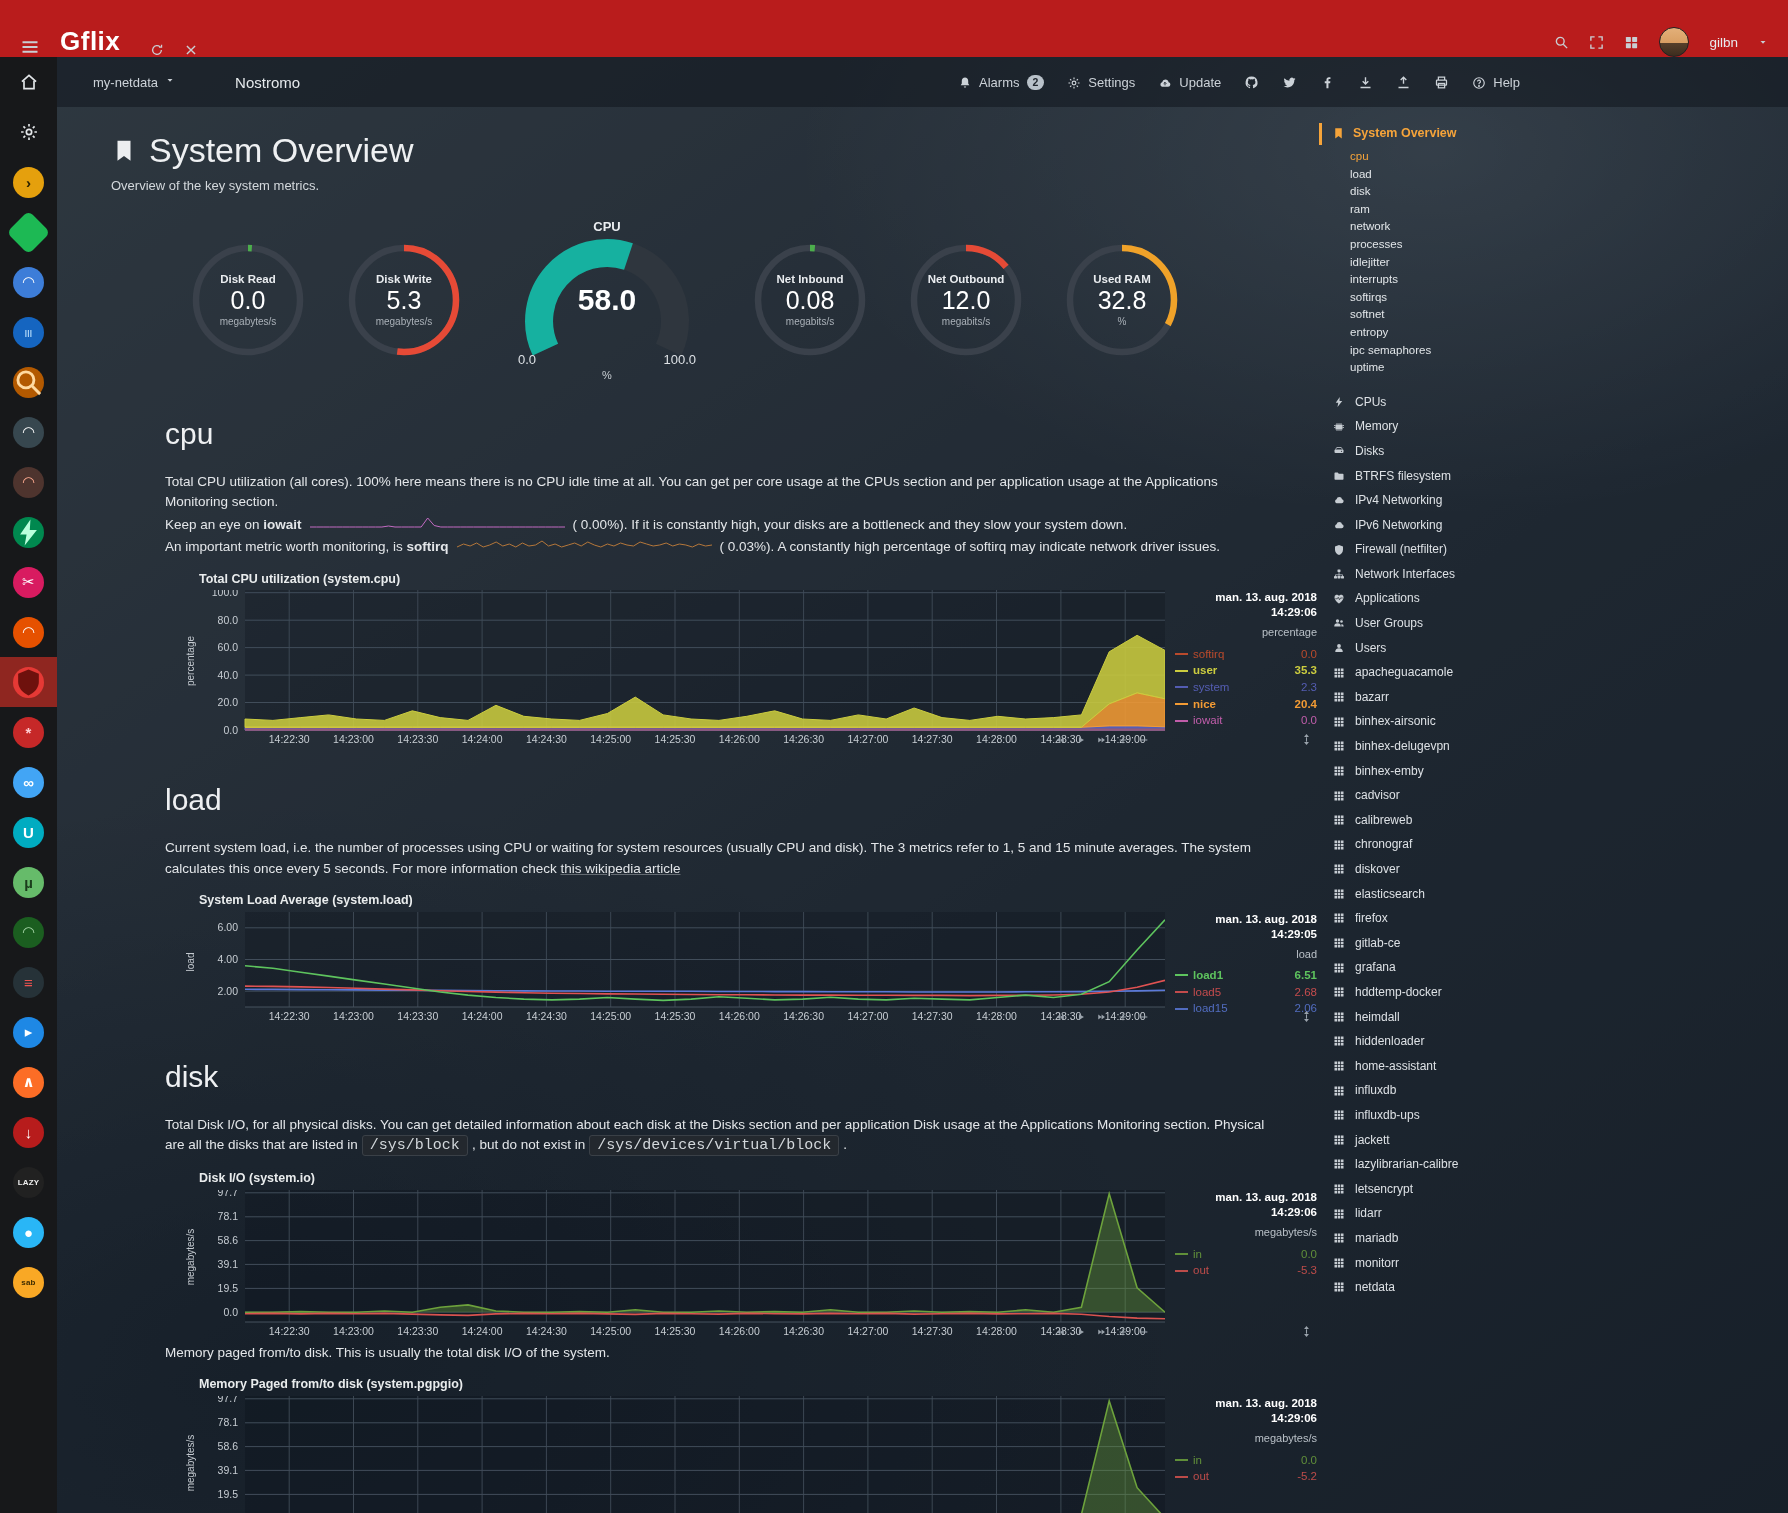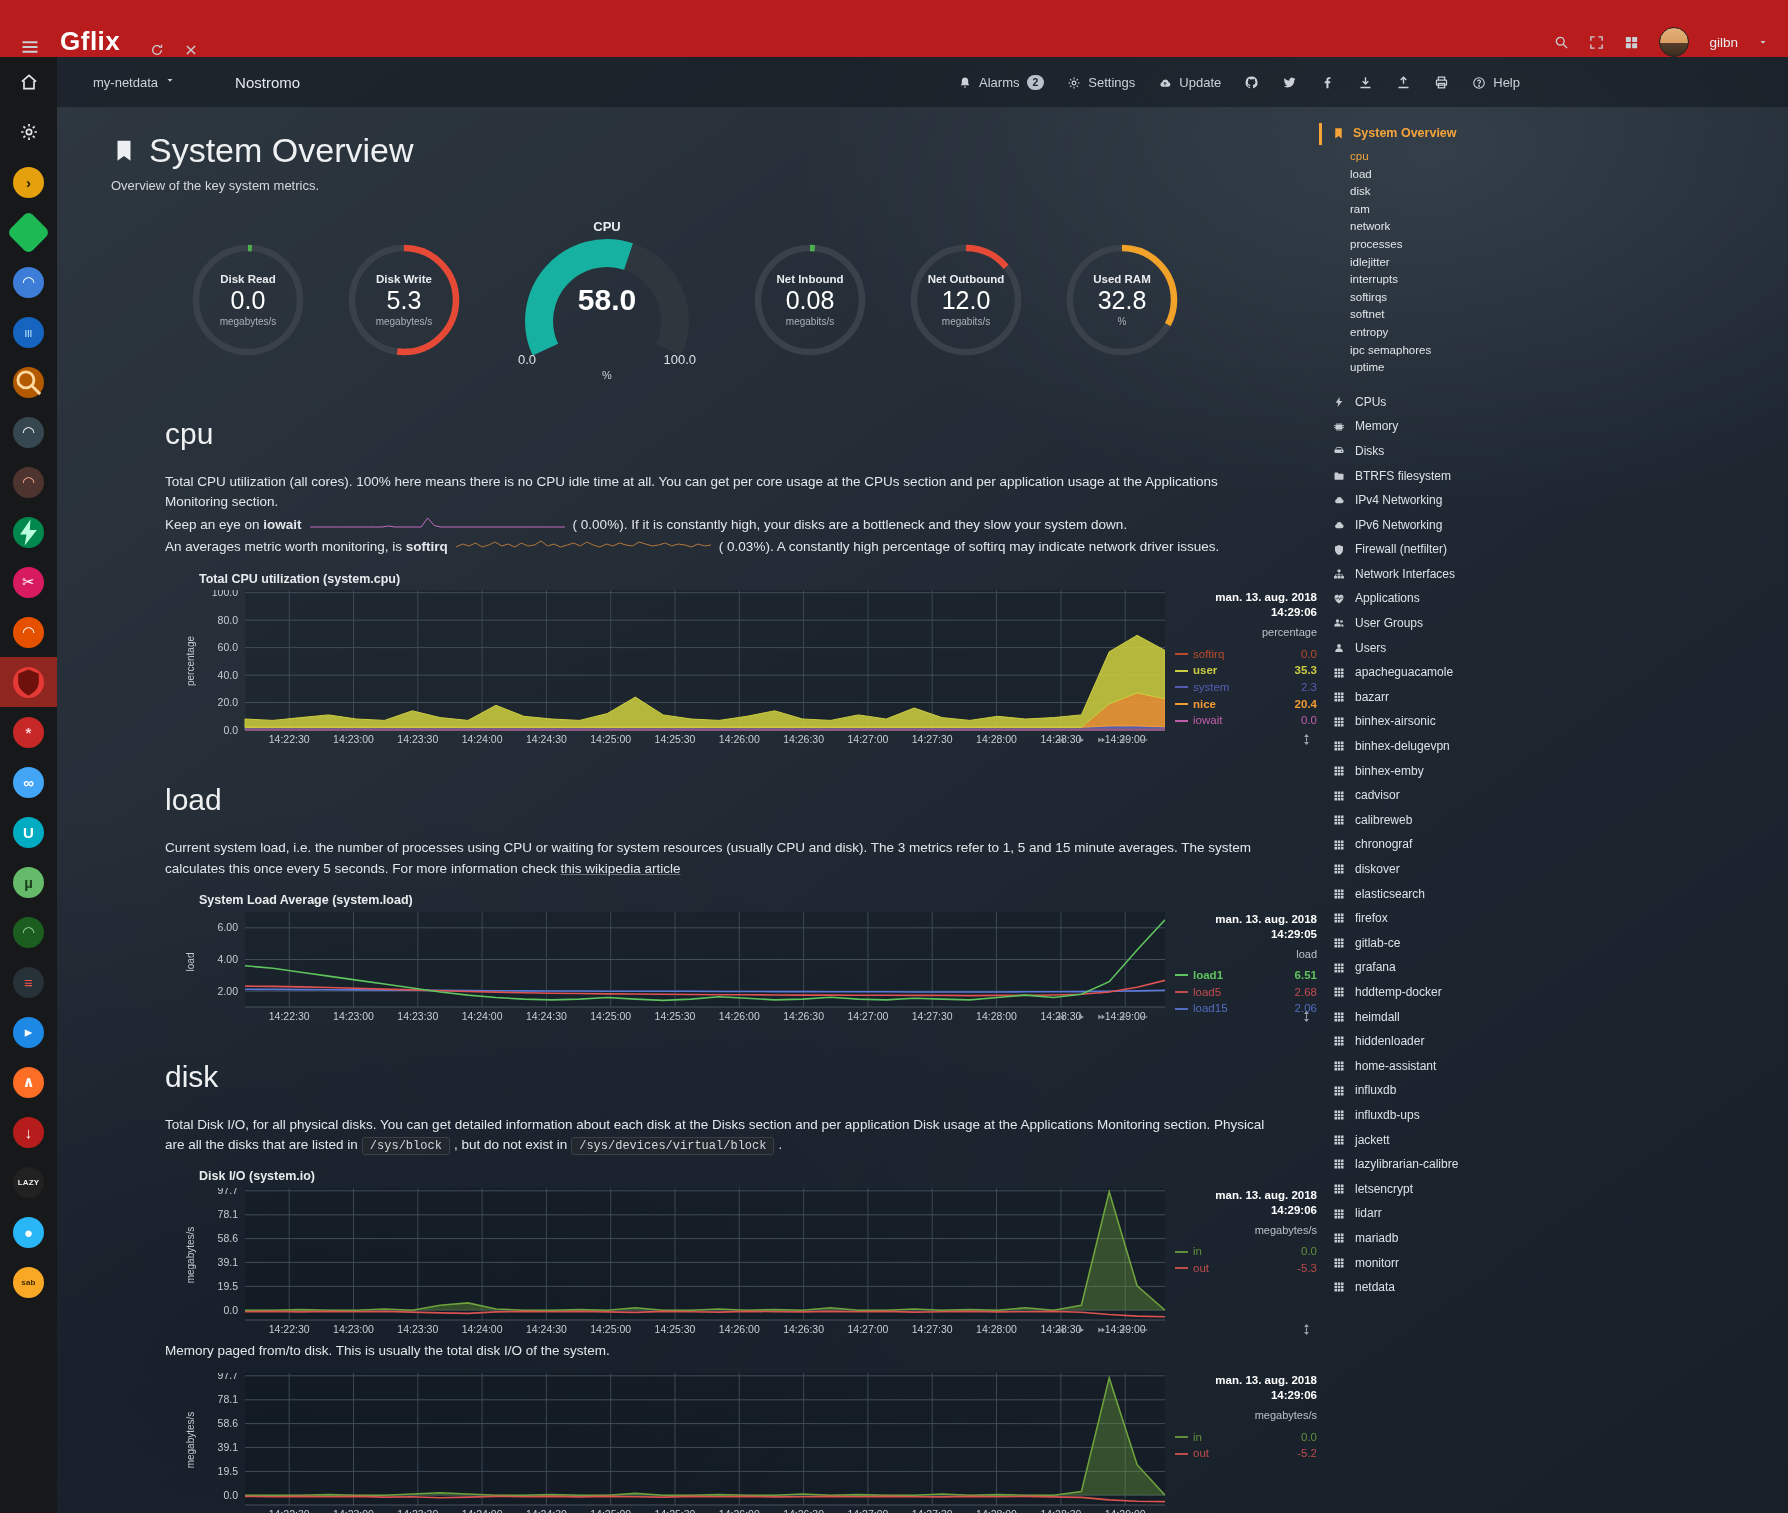--- a/index.html
+++ b/index.html
@@ -67,21 +67,21 @@
   .gauge.big svg{display:block}
   .gauge.big .g-value{position:absolute;left:0;right:0;top:64px;font-size:30px;font-weight:bold}
   .g-minmax{display:flex;justify-content:space-between;width:178px;margin:-16px auto 0;font-size:13px;color:#dde1e5}
   .g-unit2{font-size:11px;color:#c8cdd2;margin-top:2px}
 
   
   .section{padding-left:54px;font-size:13.5px;line-height:1.5;color:#e3e6e9}
   .section h2{font-size:30px;font-weight:400;color:#eef0f2;margin:30px 0 16px}
   .section p{margin:2px 0;max-width:1108px}
   .spark{display:inline-block;vertical-align:middle;margin:0 8px}
-  .code{font-family:"Liberation Mono","DejaVu Sans Mono",monospace;font-size:12px;background:#23282e;
+  .code{font-family:"Liberation Mono","DejaVu Sans Mono",monospace;font-size:15px;background:#23282e;
     border:1px solid #3a4047;border-radius:3px;padding:1px 7px;color:#d3d8dc;margin:0 4px}
   .wiki-link{cursor:pointer;text-decoration:underline;text-decoration-color:rgba(225,229,232,.35)}
 
   
   .chart-block{position:relative;margin:12px 16px 4px;width:1136px}
   .chart-title{font-size:12.5px;font-weight:bold;color:#e9eced;padding-left:18px;margin-bottom:2px}
   .chart-row{display:flex;align-items:flex-start}
   .chart-ylabel{width:18px;position:relative;align-self:stretch}
   .chart-ylabel span{position:absolute;top:45%;left:50%;transform:translate(-50%,-50%) rotate(-90deg);
     font-size:10px;color:#c4cad0;white-space:nowrap}
@@ -462,21 +462,21 @@
 
         <div class="section">
           <h2>cpu</h2>
           <p><span>Total CPU utilization (all cores). 100% here means there is no CPU idle time at all. You can get per core usage at the CPUs section and per application usage at the Applications Monitoring section.</span></p>
           <p>
             <span>Keep an eye on </span><b>iowait</b><span class="spark"><svg width="255" height="14">
                   <polyline points="0.0,12.0 6.5,12.0 13.1,12.0 19.6,12.0 26.2,12.0 32.7,12.0 39.2,12.0 45.8,12.0 52.3,12.0 58.8,12.0 65.4,12.0 71.9,12.0 78.5,11.0 85.0,12.0 91.5,12.0 98.1,12.0 104.6,12.0 111.2,12.0 117.7,3.0 124.2,10.5 130.8,12.0 137.3,12.0 143.8,12.0 150.4,12.0 156.9,12.0 163.5,12.0 170.0,12.0 176.5,12.0 183.1,12.0 189.6,12.0 196.2,12.0 202.7,12.0 209.2,12.0 215.8,12.0 222.3,12.0 228.8,12.0 235.4,12.0 241.9,12.0 248.5,12.0 255.0,12.0 " fill="none" stroke="#c36bc3" stroke-width="1"></polyline>
                 </svg></span><span>( 0.00%).</span><span> If it is constantly high, your disks are a bottleneck and they slow your system down.</span>
           </p>
           <p>
-            <span>An averages metric worth monitoring, is </span><b>softirq</b><span class="spark"><svg width="255" height="14">
+            <span>An important metric worth monitoring, is </span><b>softirq</b><span class="spark"><svg width="255" height="14">
                   <polyline points="0.0,10.0 6.5,7.0 13.1,9.0 19.6,6.0 26.2,10.0 32.7,8.0 39.2,5.0 45.8,9.0 52.3,7.0 58.8,10.0 65.4,6.0 71.9,9.0 78.5,8.0 85.0,4.0 91.5,9.0 98.1,7.0 104.6,10.0 111.2,8.0 117.7,6.0 124.2,9.0 130.8,5.0 137.3,8.0 143.8,10.0 150.4,7.0 156.9,9.0 163.5,6.0 170.0,8.0 176.5,9.0 183.1,5.0 189.6,7.0 196.2,9.0 202.7,8.0 209.2,6.0 215.8,9.0 222.3,7.0 228.8,8.0 235.4,10.0 241.9,7.0 248.5,9.0 255.0,8.0 " fill="none" stroke="#b5773a" stroke-width="1"></polyline>
                 </svg></span><span>( 0.03%).</span><span> A constantly high percentage of softirq may indicate network driver issues.</span>
           </p>
           <div class="chart-block">
               <div class="chart-title">Total CPU utilization (system.cpu)</div>
               <div class="chart-row">
                 <div class="chart-ylabel">
                   <span>percentage</span>
                 </div>
                 <svg width="966" height="157" viewBox="0 0 966 157">
@@ -807,20 +807,21 @@
               </div>
               <span class="chart-resize icon">
                 <svg viewBox="0 0 24 24" fill="currentColor">
                   <path d="M12 2l4.5 5.5h-9zM12 22l4.5-5.5h-9z"></path>
                   <path d="M11 8h2v8h-2z"></path>
                 </svg>
               </span>
             </div>
           <p><span>Memory paged from/to disk. This is usually the total disk I/O of the system.</span></p>
           <div class="chart-block">
+              <div class="chart-title">Memory Paged from/to disk (system.pgpgio)</div>
               <div class="chart-row">
                 <div class="chart-ylabel">
                   <span>megabytes/s</span>
                 </div>
                 <svg width="966" height="149" viewBox="0 0 966 149">
                   <rect x="46" y="0" width="920" height="132" fill="rgba(6,10,16,.22)"></rect>
                   <line x1="90.2" x2="90.2" y1="0" y2="132" stroke="#3c4753" stroke-width="1"></line>
                   <text x="90.2" y="145" text-anchor="middle" class="tick">14:22:30</text>
                   <line x1="154.5" x2="154.5" y1="0" y2="132" stroke="#3c4753" stroke-width="1"></line>
                   <text x="154.5" y="145" text-anchor="middle" class="tick">14:23:00</text>

